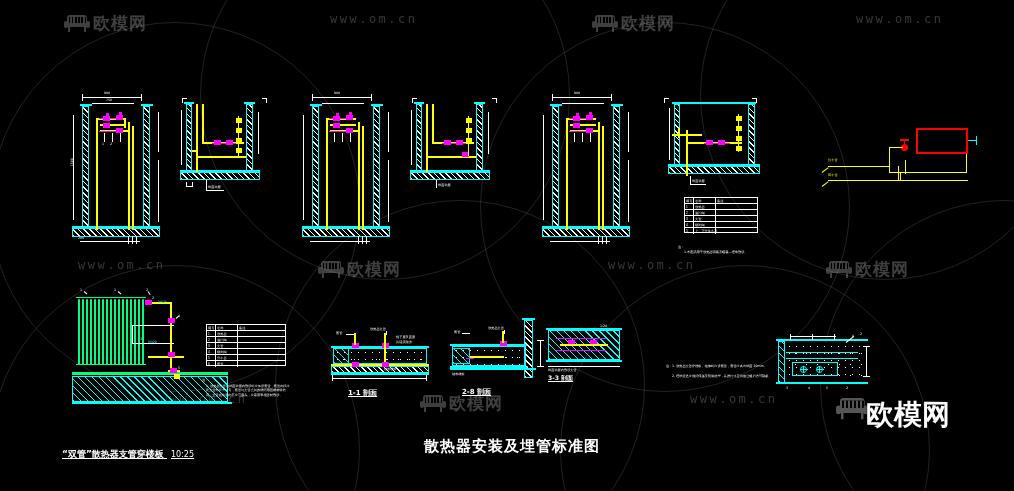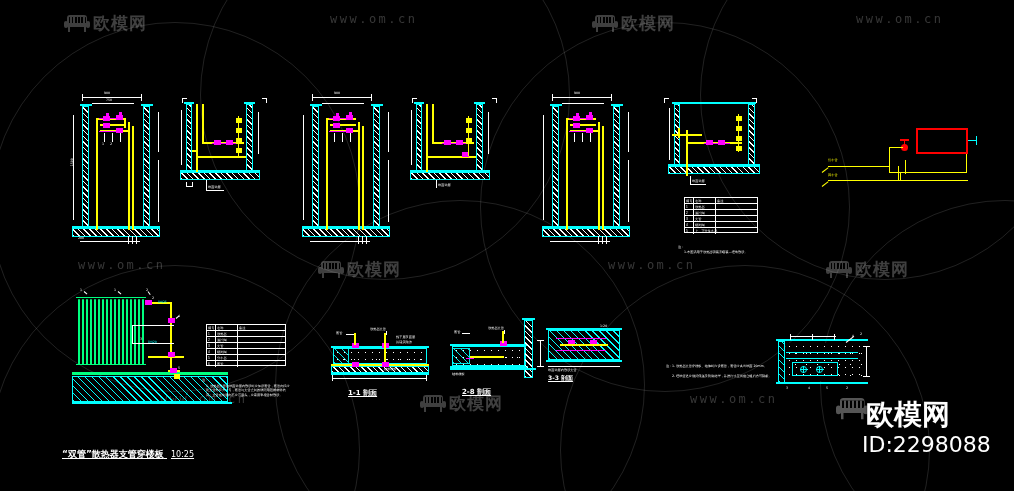--- a/index.html
+++ b/index.html
@@ -716,27 +716,27 @@
     <div class="tiny" style="left:808px;top:386px;">4</div>
     <div class="tiny" style="left:826px;top:386px;">5</div>
     <div class="tiny" style="left:846px;top:386px;">2</div>
   </div>
 
   <div class="cap" style="left:62px;top:448px;font-size:9px;font-weight:bold;">
     <span>“双管”散热器支管穿楼板</span>
     <span style="font-weight:normal;font-size:8px;margin-left:4px;">10:25</span>
   </div>
 
+  <div class="title-main" style="left:424px;top:437px;font-size:15px;letter-spacing:1px;">散热器安装及埋管标准图</div>
 
   <div class="wm-big-logo" style="left:836px;top:398px;">
     <div class="wm-sofa" style="transform:scale(1.25);transform-origin:left top;opacity:.75;">
       <div class="bk"></div>
         <div class="ar1"></div>
         <div class="ar2"></div>
       <div class="seat"></div>
         <div class="lg1"></div>
         <div class="lg2"></div>
     </div>
   </div>
   <div class="wm-big" style="left:866px;top:396px;font-size:28px;letter-spacing:0px;">欧模网</div>
-  <div class="wm-id" style="left:862px;top:432px;font-size:22px;">ID:2298088</div>
 
 </div>
 
 </body></html>

